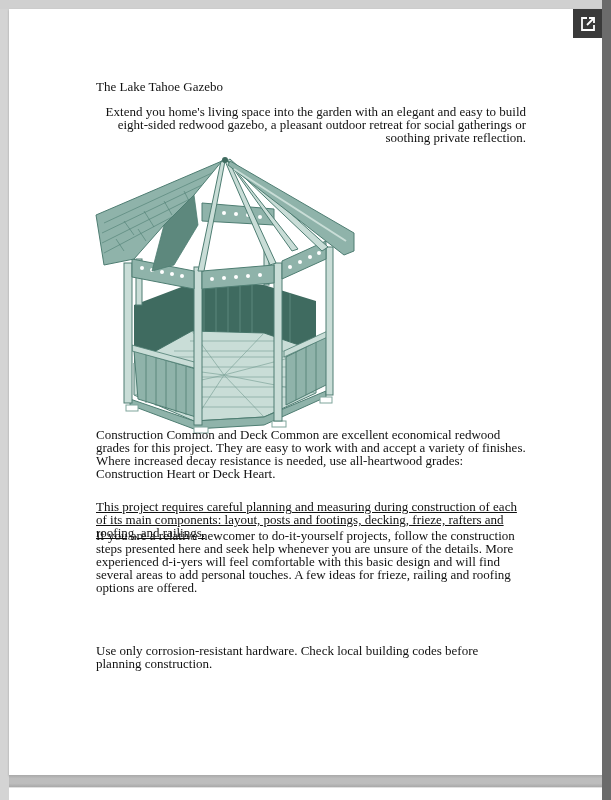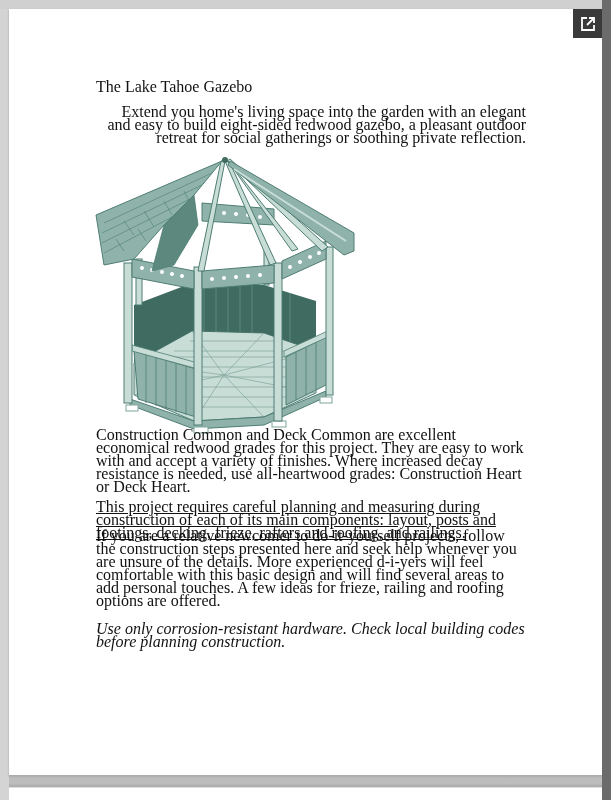--- a/index.html
+++ b/index.html
@@ -25,29 +25,29 @@
 
   .popout-button {
     position: absolute; left: 573px; top: 9px; width: 29px; height: 29px;
     background: #3a3a3a; display: flex; align-items: center; justify-content: center;
     cursor: pointer;
   }
   .popout-button svg { display: block; }
 
   .doc-text {
     position: absolute; left: 96px; width: 430px;
-    font-size: 16px; line-height: 13px; color: #111;
+    font-size: 13px; line-height: 13px; color: #111;
     margin: 0;
   }
   .doc-title { top: 80px; }
   .para-1 { top: 105px; text-align: right; }
   .para-2 { top: 428px; }
   .para-3 { top: 500px; text-decoration: underline; }
   .para-4 { top: 529px; }
-  .para-5 { top: 622px; font-style: italic; }
+  .para-5 { top: 644px; }
 
   .figure { position: absolute; left: 94px; top: 155px; width: 268px; height: 280px; }
 </style>
 </head>
 <body>
 
 <div class="left-gutter"></div>
 <div class="top-bar"></div>
 
 <div class="page page-1"></div>

